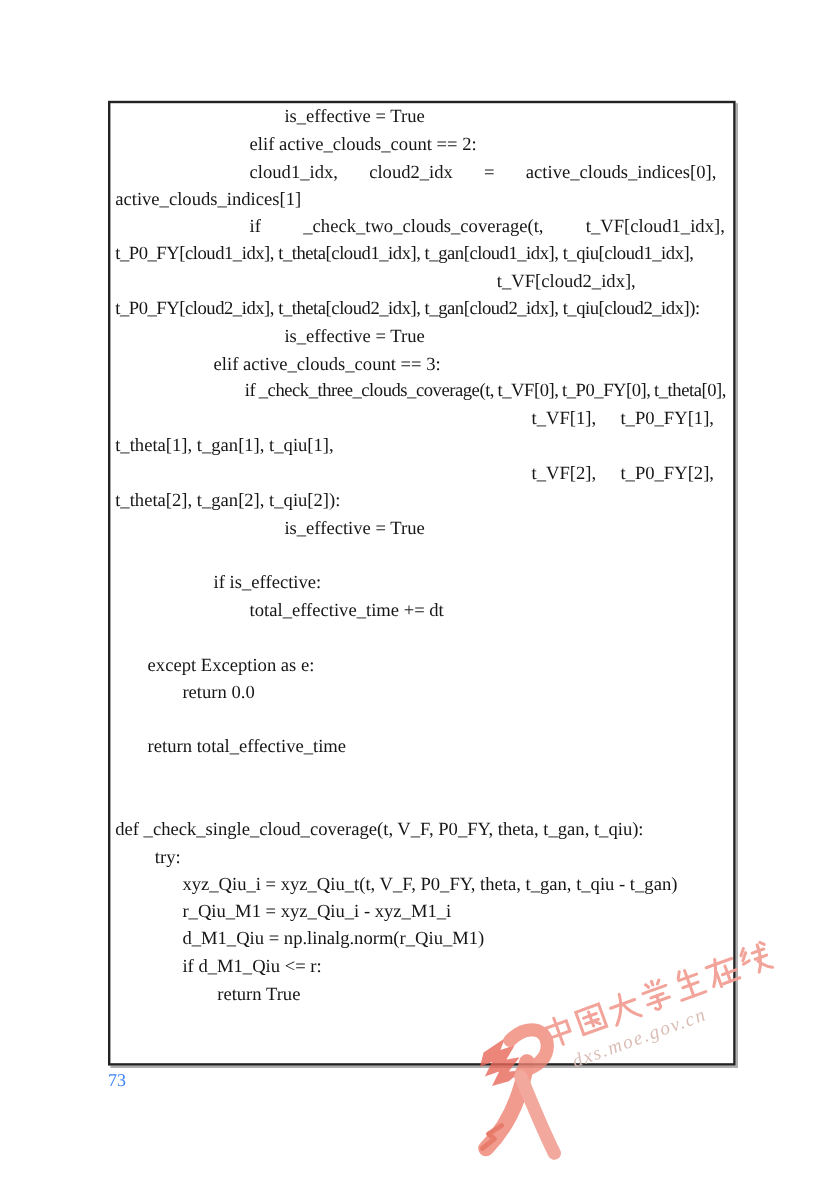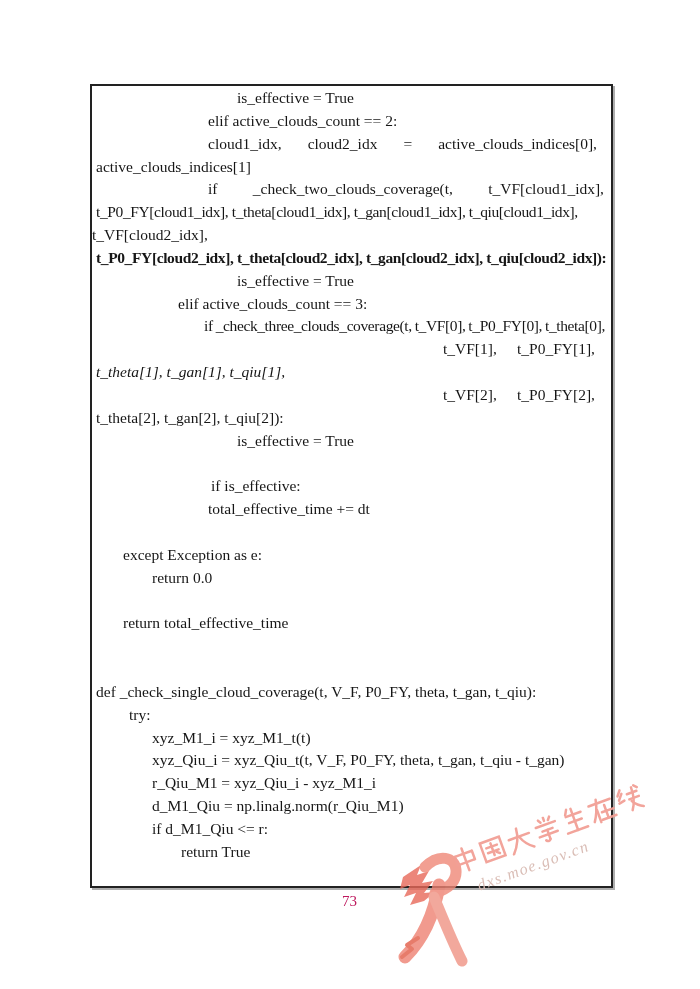--- a/index.html
+++ b/index.html
@@ -6,22 +6,22 @@
   .stage{position:relative;width:700px;height:989px;background:#ffffff;overflow:hidden;
          font-family:"Liberation Serif","DejaVu Serif",serif;color:#161616;}
   .code-box{position:absolute;left:90px;top:84px;width:519px;height:800px;
             border:2px solid #222;background:#fff;
             box-shadow:2px 2px 0 rgba(130,130,130,.65);}
   .code-lines{position:absolute;inset:0;padding-top:1px;}
   .code-line{height:22.85px;line-height:22.85px;font-size:15.5px;white-space:pre;
              letter-spacing:0;}
   .code-line.tight{letter-spacing:-0.38px;}
   .code-line.just{display:flex;justify-content:space-between;}
-  .page-number{position:absolute;left:90px;top:893px;width:519px;text-align:center;
-               font-size:15px;color:#be185d;}
+  .page-number{position:absolute;left:90px;top:893px;width:519px;
+               font-size:15px;color:#3b82f6;}
   .watermark{position:absolute;left:448px;top:851px;z-index:6;pointer-events:none;
              transform:rotate(-20deg);transform-origin:0 0;opacity:.95;}
   .wm-cjk{display:flex;gap:2px;}
   .wm-cjk svg{display:block;}
   .wm-domain{margin:7px 0 0 16px;font-family:"Liberation Serif",serif;font-style:italic;
              font-size:16px;letter-spacing:1.5px;white-space:pre;}
   .wm-logo{position:absolute;left:393px;top:843px;z-index:5;pointer-events:none;opacity:.8;}
 </style>
 </head>
 <body>
@@ -29,43 +29,42 @@
 <div class="stage">
 
   <div class="code-box">
     <div class="code-lines">
         <div class="code-line" style="padding-left: 145px;">is_effective = True</div>
         <div class="code-line" style="padding-left: 116px;">elif active_clouds_count == 2:</div>
         <div class="code-line just" style="padding-left: 116px; padding-right: 14px;"><span>cloud1_idx,</span><span>cloud2_idx</span><span>=</span><span>active_clouds_indices[0],</span></div>
         <div class="code-line" style="padding-left: 4px;">active_clouds_indices[1]</div>
         <div class="code-line just" style="padding-left: 116px; padding-right: 7px;"><span>if</span><span>_check_two_clouds_coverage(t,</span><span>t_VF[cloud1_idx],</span></div>
         <div class="code-line tight" style="padding-left: 4px;">t_P0_FY[cloud1_idx], t_theta[cloud1_idx], t_gan[cloud1_idx], t_qiu[cloud1_idx],</div>
-        <div class="code-line" style="">t_VF[cloud2_idx],</div>
-        <div class="code-line tight" style="padding-left: 4px; font-weight: bold;">t_P0_FY[cloud2_idx], t_theta[cloud2_idx], t_gan[cloud2_idx], t_qiu[cloud2_idx]):</div>
+        <div class="code-line" style="padding-left: 322px;">t_VF[cloud2_idx],</div>
+        <div class="code-line tight" style="padding-left: 4px;">t_P0_FY[cloud2_idx], t_theta[cloud2_idx], t_gan[cloud2_idx], t_qiu[cloud2_idx]):</div>
         <div class="code-line" style="padding-left: 145px;">is_effective = True</div>
         <div class="code-line" style="padding-left: 86px;">elif active_clouds_count == 3:</div>
         <div class="code-line just tight" style="padding-left: 112px; padding-right: 6px;"><span>if</span><span>_check_three_clouds_coverage(t,</span><span>t_VF[0],</span><span>t_P0_FY[0],</span><span>t_theta[0],</span></div>
         <div class="code-line just" style="padding-left: 351px; padding-right: 16px;"><span>t_VF[1],</span><span>t_P0_FY[1],</span></div>
-        <div class="code-line" style="padding-left: 4px; font-style: italic;">t_theta[1], t_gan[1], t_qiu[1],</div>
+        <div class="code-line" style="padding-left: 4px;">t_theta[1], t_gan[1], t_qiu[1],</div>
         <div class="code-line just" style="padding-left: 351px; padding-right: 16px;"><span>t_VF[2],</span><span>t_P0_FY[2],</span></div>
         <div class="code-line" style="padding-left: 4px;">t_theta[2], t_gan[2], t_qiu[2]):</div>
         <div class="code-line" style="padding-left: 145px;">is_effective = True</div>
         <div class="code-line" style="padding-left: 0px;">&nbsp;</div>
-        <div class="code-line" style="padding-left: 119px;">if is_effective:</div>
+        <div class="code-line" style="padding-left: 86px;">if is_effective:</div>
         <div class="code-line" style="padding-left: 116px;">total_effective_time += dt</div>
         <div class="code-line" style="padding-left: 0px;">&nbsp;</div>
         <div class="code-line" style="padding-left: 31px;">except Exception as e:</div>
         <div class="code-line" style="padding-left: 60px;">return 0.0</div>
         <div class="code-line" style="padding-left: 0px;">&nbsp;</div>
         <div class="code-line" style="padding-left: 31px;">return total_effective_time</div>
         <div class="code-line" style="padding-left: 0px;">&nbsp;</div>
         <div class="code-line" style="padding-left: 0px;">&nbsp;</div>
         <div class="code-line" style="padding-left: 4px;">def _check_single_cloud_coverage(t, V_F, P0_FY, theta, t_gan, t_qiu):</div>
         <div class="code-line" style="padding-left: 37px;">try:</div>
-        <div class="code-line" style="padding-left: 60px;">xyz_M1_i = xyz_M1_t(t)</div>
         <div class="code-line" style="padding-left: 60px;">xyz_Qiu_i = xyz_Qiu_t(t, V_F, P0_FY, theta, t_gan, t_qiu - t_gan)</div>
         <div class="code-line" style="padding-left: 60px;">r_Qiu_M1 = xyz_Qiu_i - xyz_M1_i</div>
         <div class="code-line" style="padding-left: 60px;">d_M1_Qiu = np.linalg.norm(r_Qiu_M1)</div>
         <div class="code-line" style="padding-left: 60px;">if d_M1_Qiu &lt;= r:</div>
         <div class="code-line" style="padding-left: 89px;">return True</div>
       </div>
   </div>
 
   <div class="page-number">73</div>
 

